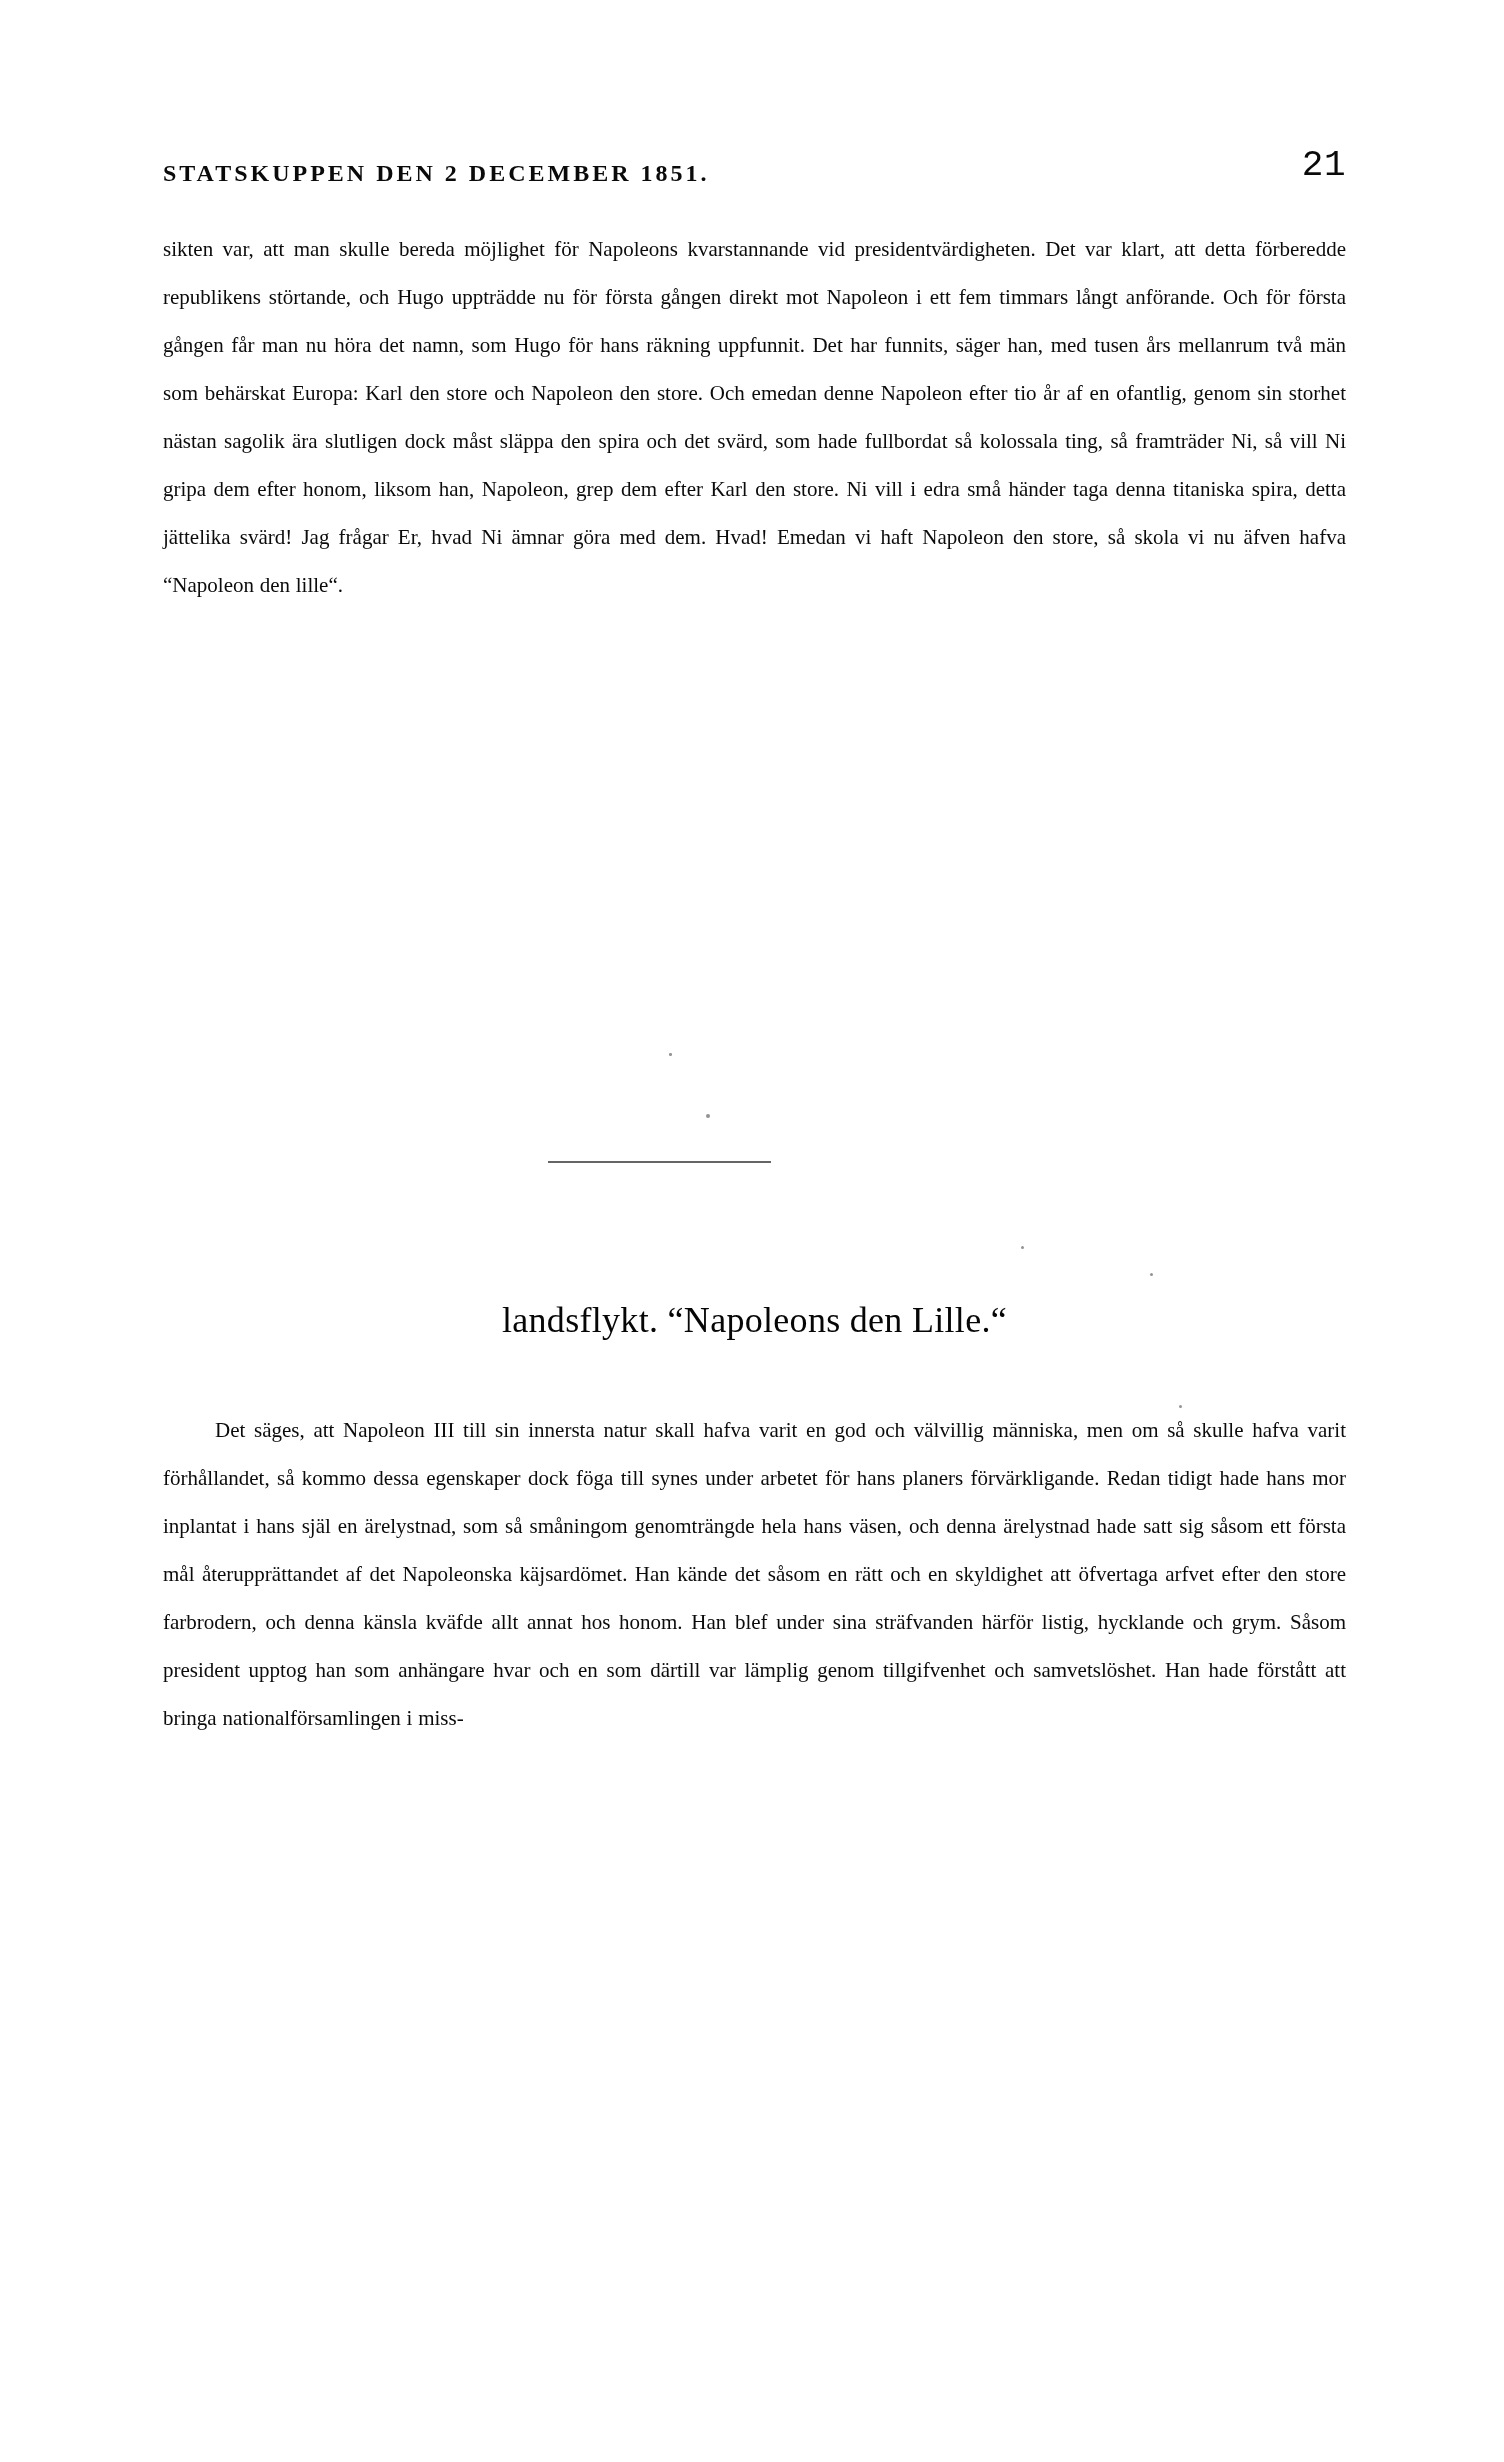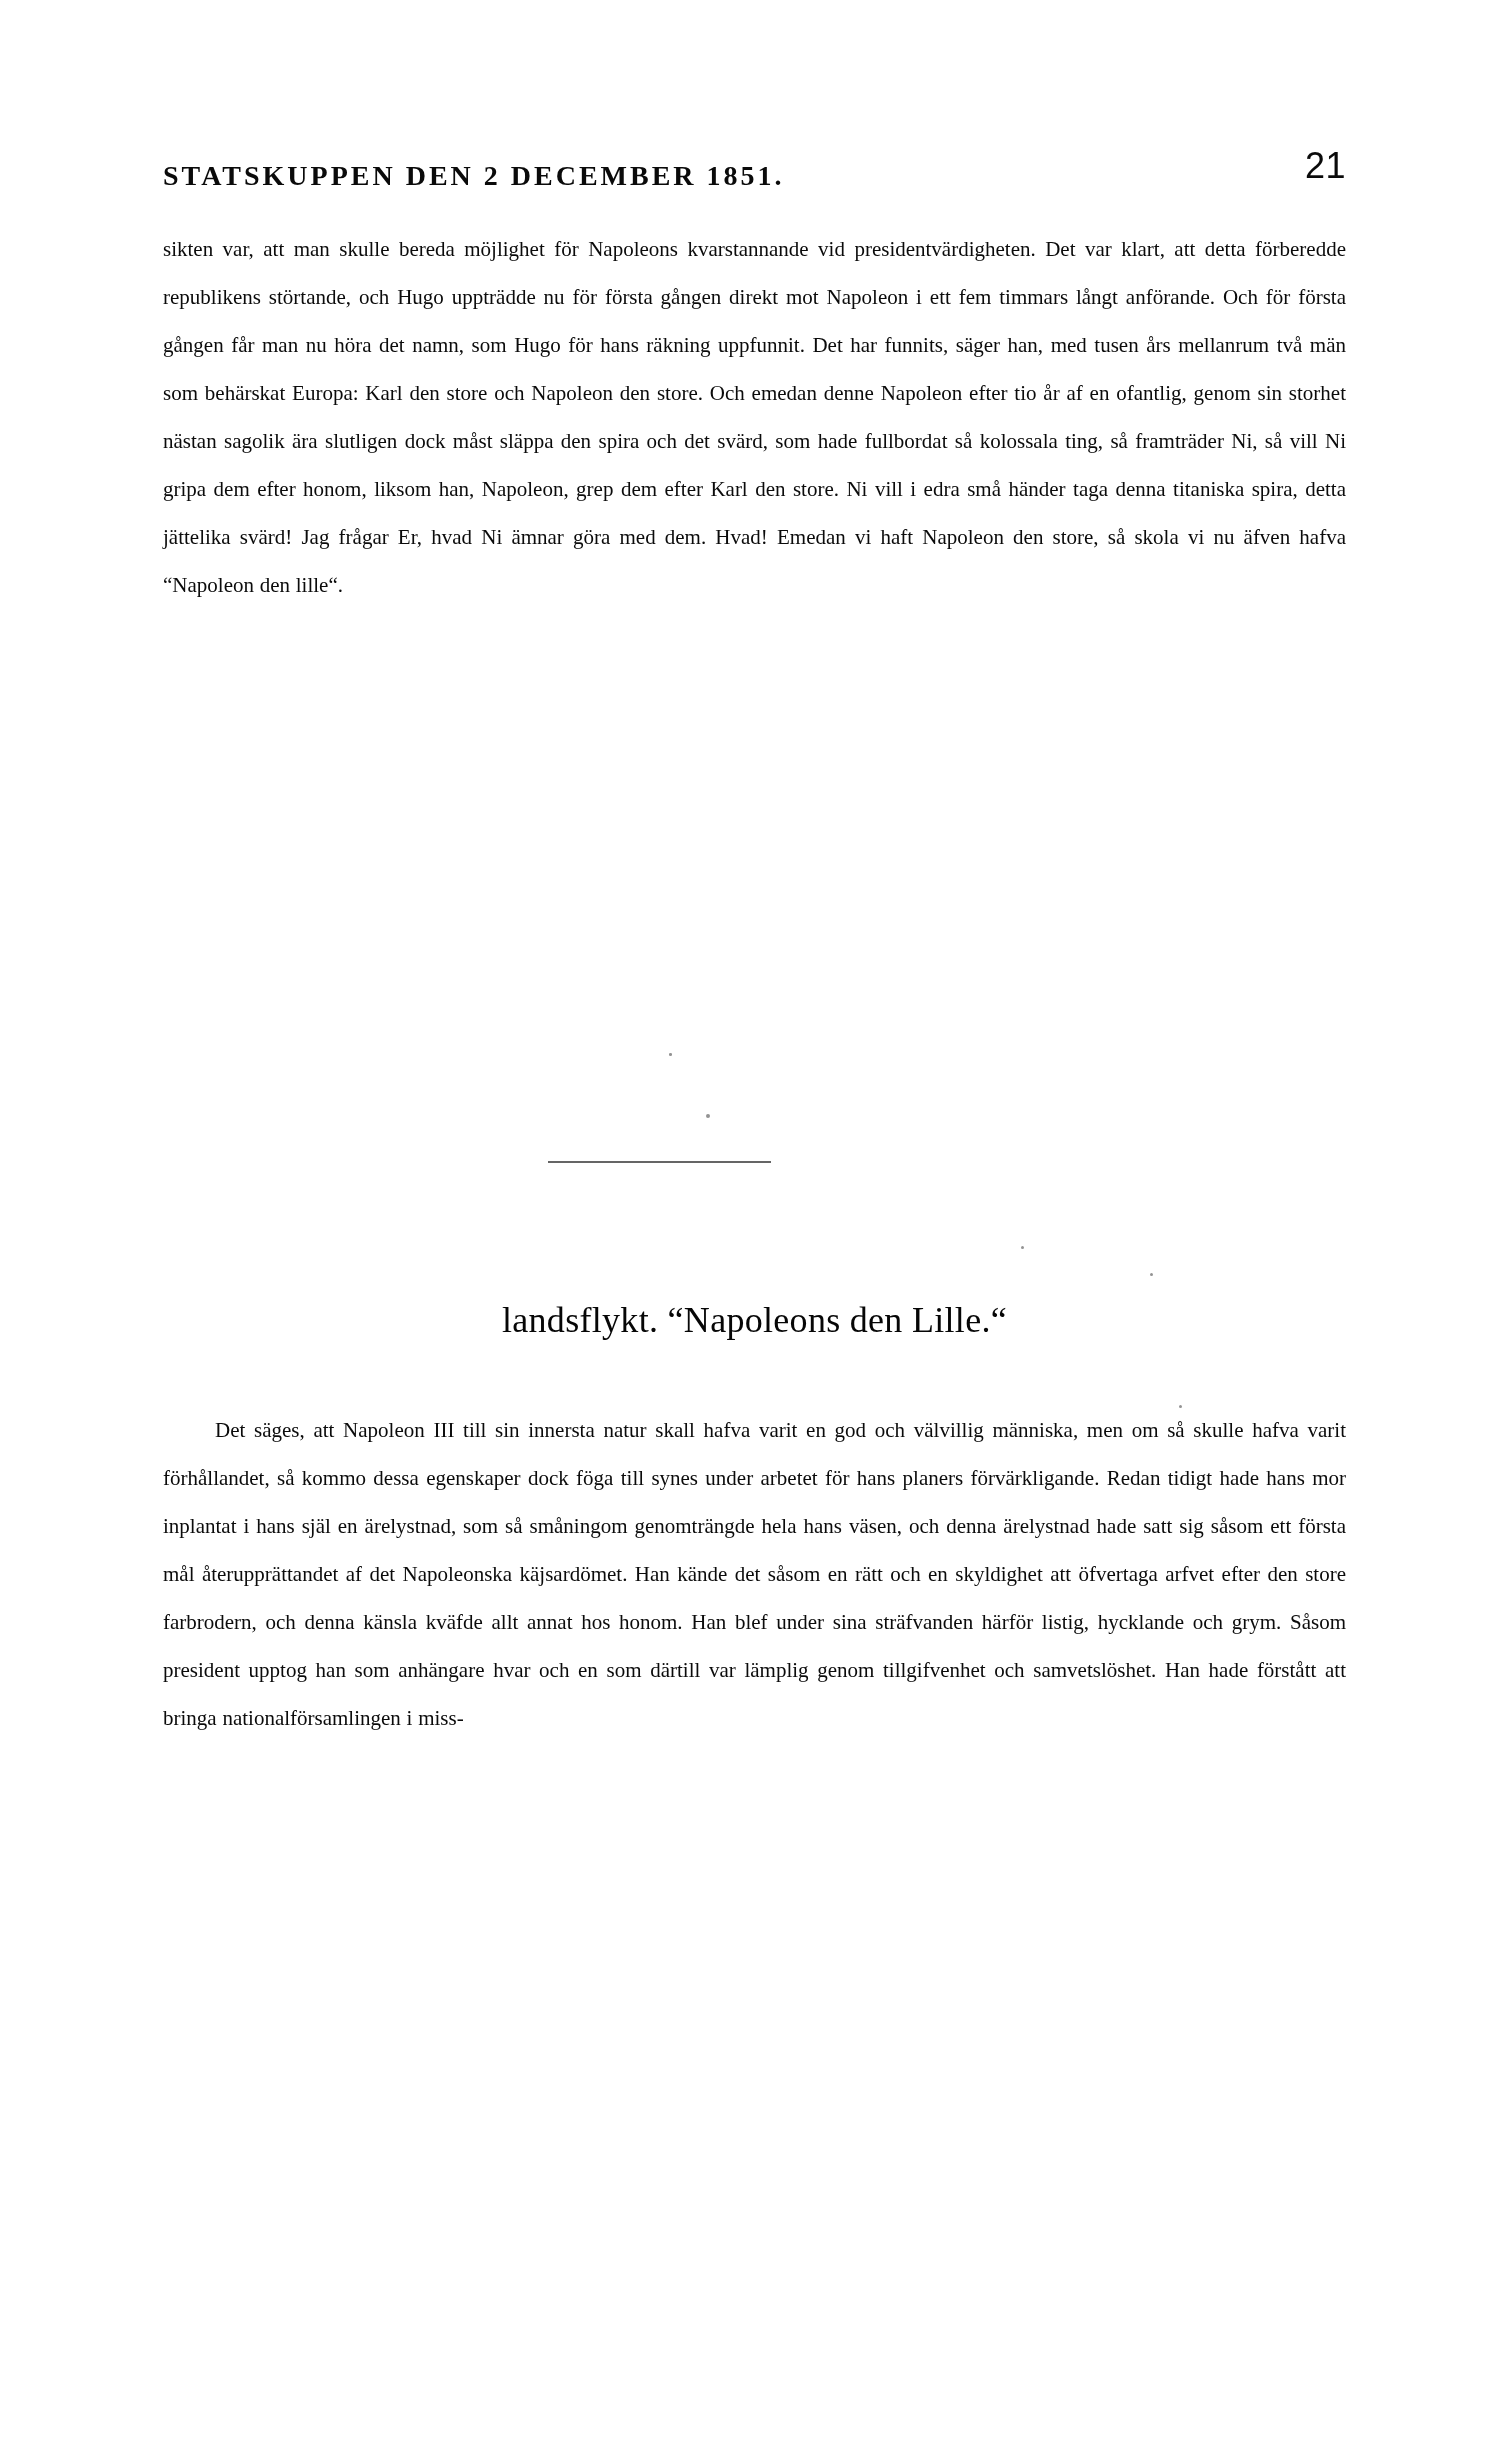--- a/index.html
+++ b/index.html
@@ -27,33 +27,33 @@
     top: 145px;
     width: 1183px;
     height: 65px;
   }
 
   .running-head-title {
     position: absolute;
     left: 0px;
     top: 15px;
     font-family: "Liberation Serif", "DejaVu Serif", serif;
-    font-size: 28px;
+    font-size: 24px;
     font-weight: 700;
     letter-spacing: 3px;
     text-transform: uppercase;
     white-space: nowrap;
     color: #0a0a0a;
   }
 
   .running-head-folio {
     position: absolute;
     right: 0px;
     top: 0px;
-    font-family: Liberation Sans, sans-serif;
+    font-family: Liberation Mono, monospace;
     font-size: 36px;
     font-weight: 400;
     letter-spacing: 0.5px;
     color: #0a0a0a;
   }
 
   
   .textblock {
     position: absolute;
     left: 163px;

